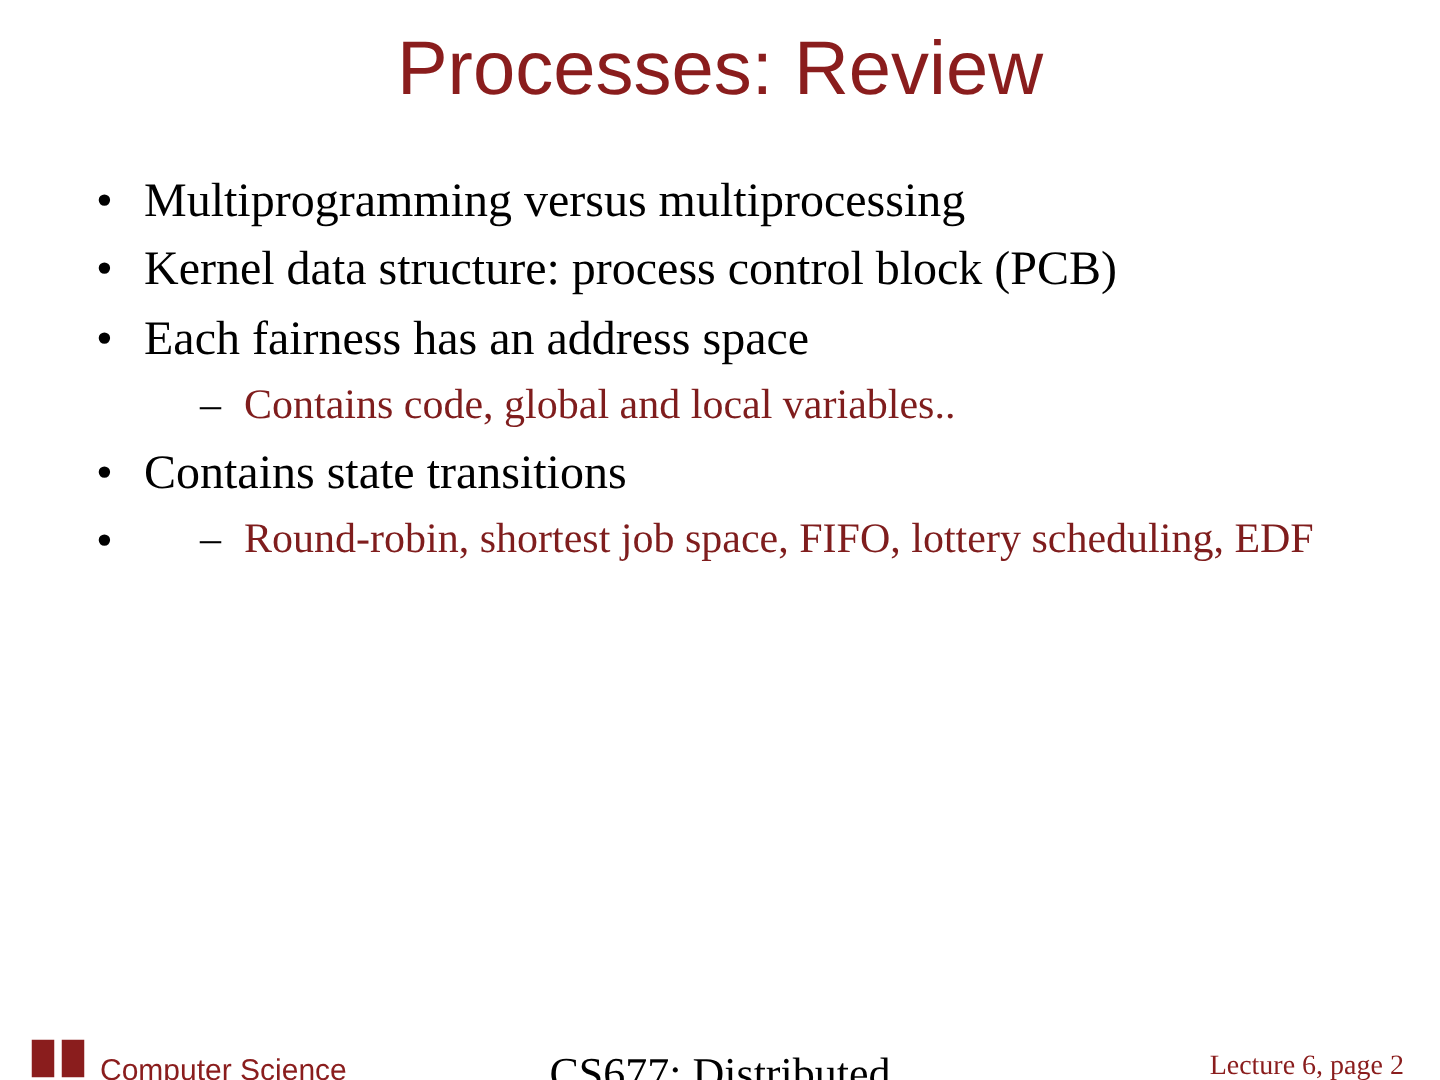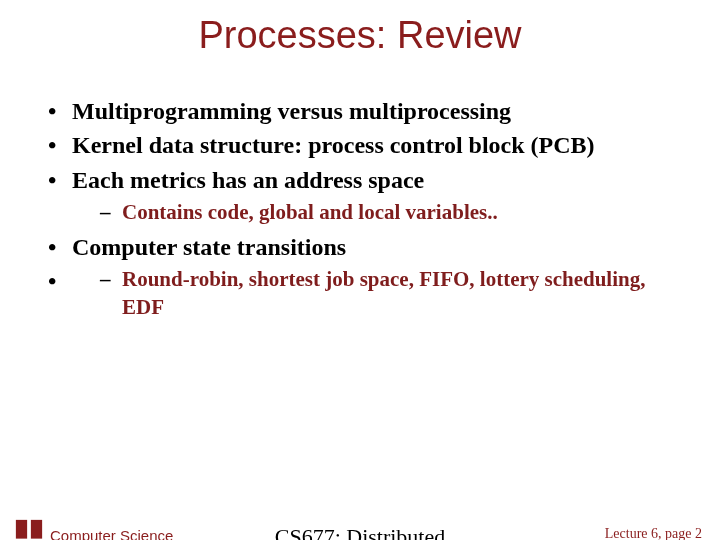--- a/index.html
+++ b/index.html
@@ -18,39 +18,38 @@
     position: relative;
     box-sizing: border-box;
   }
   .title {
     text-align: center;
     font-size: 38px;
     color: #8a1d1d;
     font-family: Arial, Helvetica, sans-serif;
     font-weight: 400;
     margin-top: 14px;
-    margin-bottom: 38px;
+    margin-bottom: 28px;
   }
   .content {
     margin-left: 48px;
     margin-right: 30px;
   }
   ul.top {
     list-style: none;
     padding: 0;
     margin: 0;
   }
   ul.top > li {
     position: relative;
     padding-left: 24px;
     font-size: 24px;
     color: #000;
     line-height: 1.35;
     margin-bottom: 2px;
-    font-weight: bold;
   }
   ul.top > li::before {
     content: "•";
     position: absolute;
     left: 0;
     top: 0;
     color: #000;
     font-size: 24px;
   }
   ul.sub {
@@ -121,29 +120,29 @@
 
   <div class="content">
     <ul class="top">
       <li>
         <span>Multiprogramming versus multiprocessing</span>
       </li>
       <li>
         <span>Kernel data structure: process control block (PCB)</span>
       </li>
       <li>
-        <span>Each metrics has an address space</span>
+        <span>Each fairness has an address space</span>
         <ul class="sub">
           <li>
             <span>Contains code, global and local variables..</span>
           </li>
         </ul>
       </li>
       <li>
-        <span>Computer state transitions</span>
+        <span>Contains state transitions</span>
       </li>
       <li>
         <ul class="sub">
           <li>
             <span>Round-robin, shortest job space, FIFO, lottery scheduling, EDF</span>
           </li>
         </ul>
       </li>
     </ul>
   </div>

